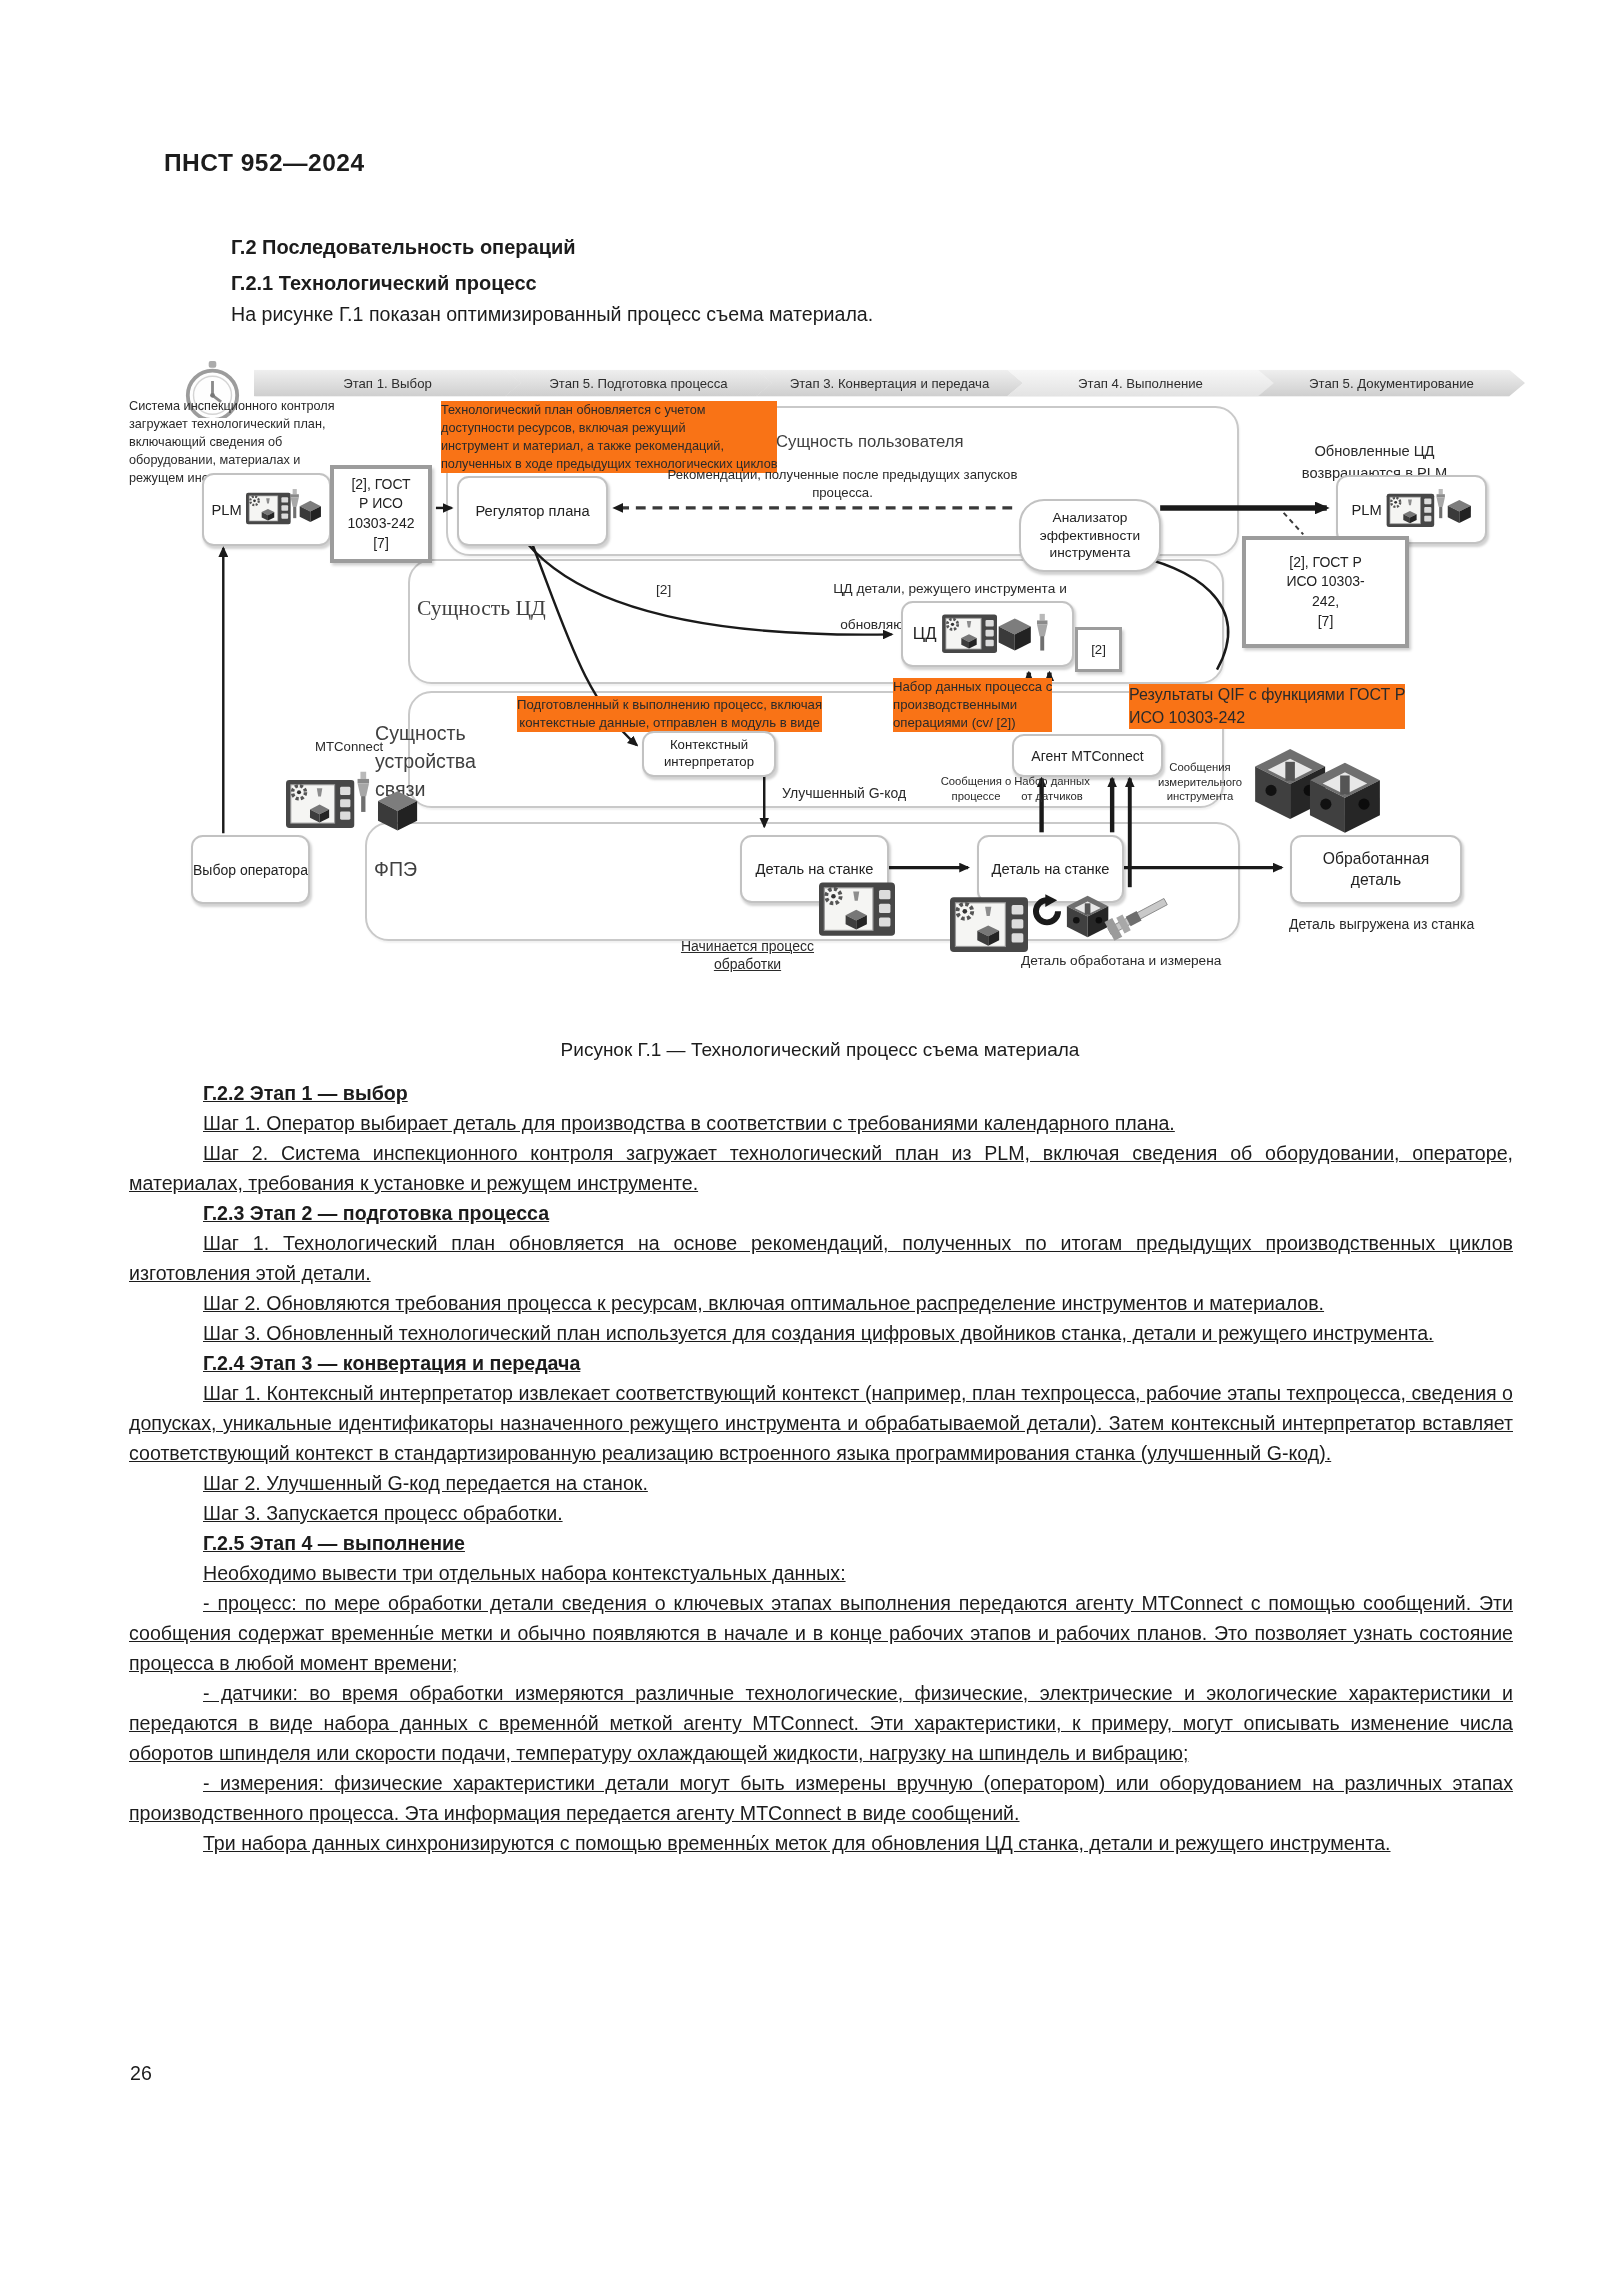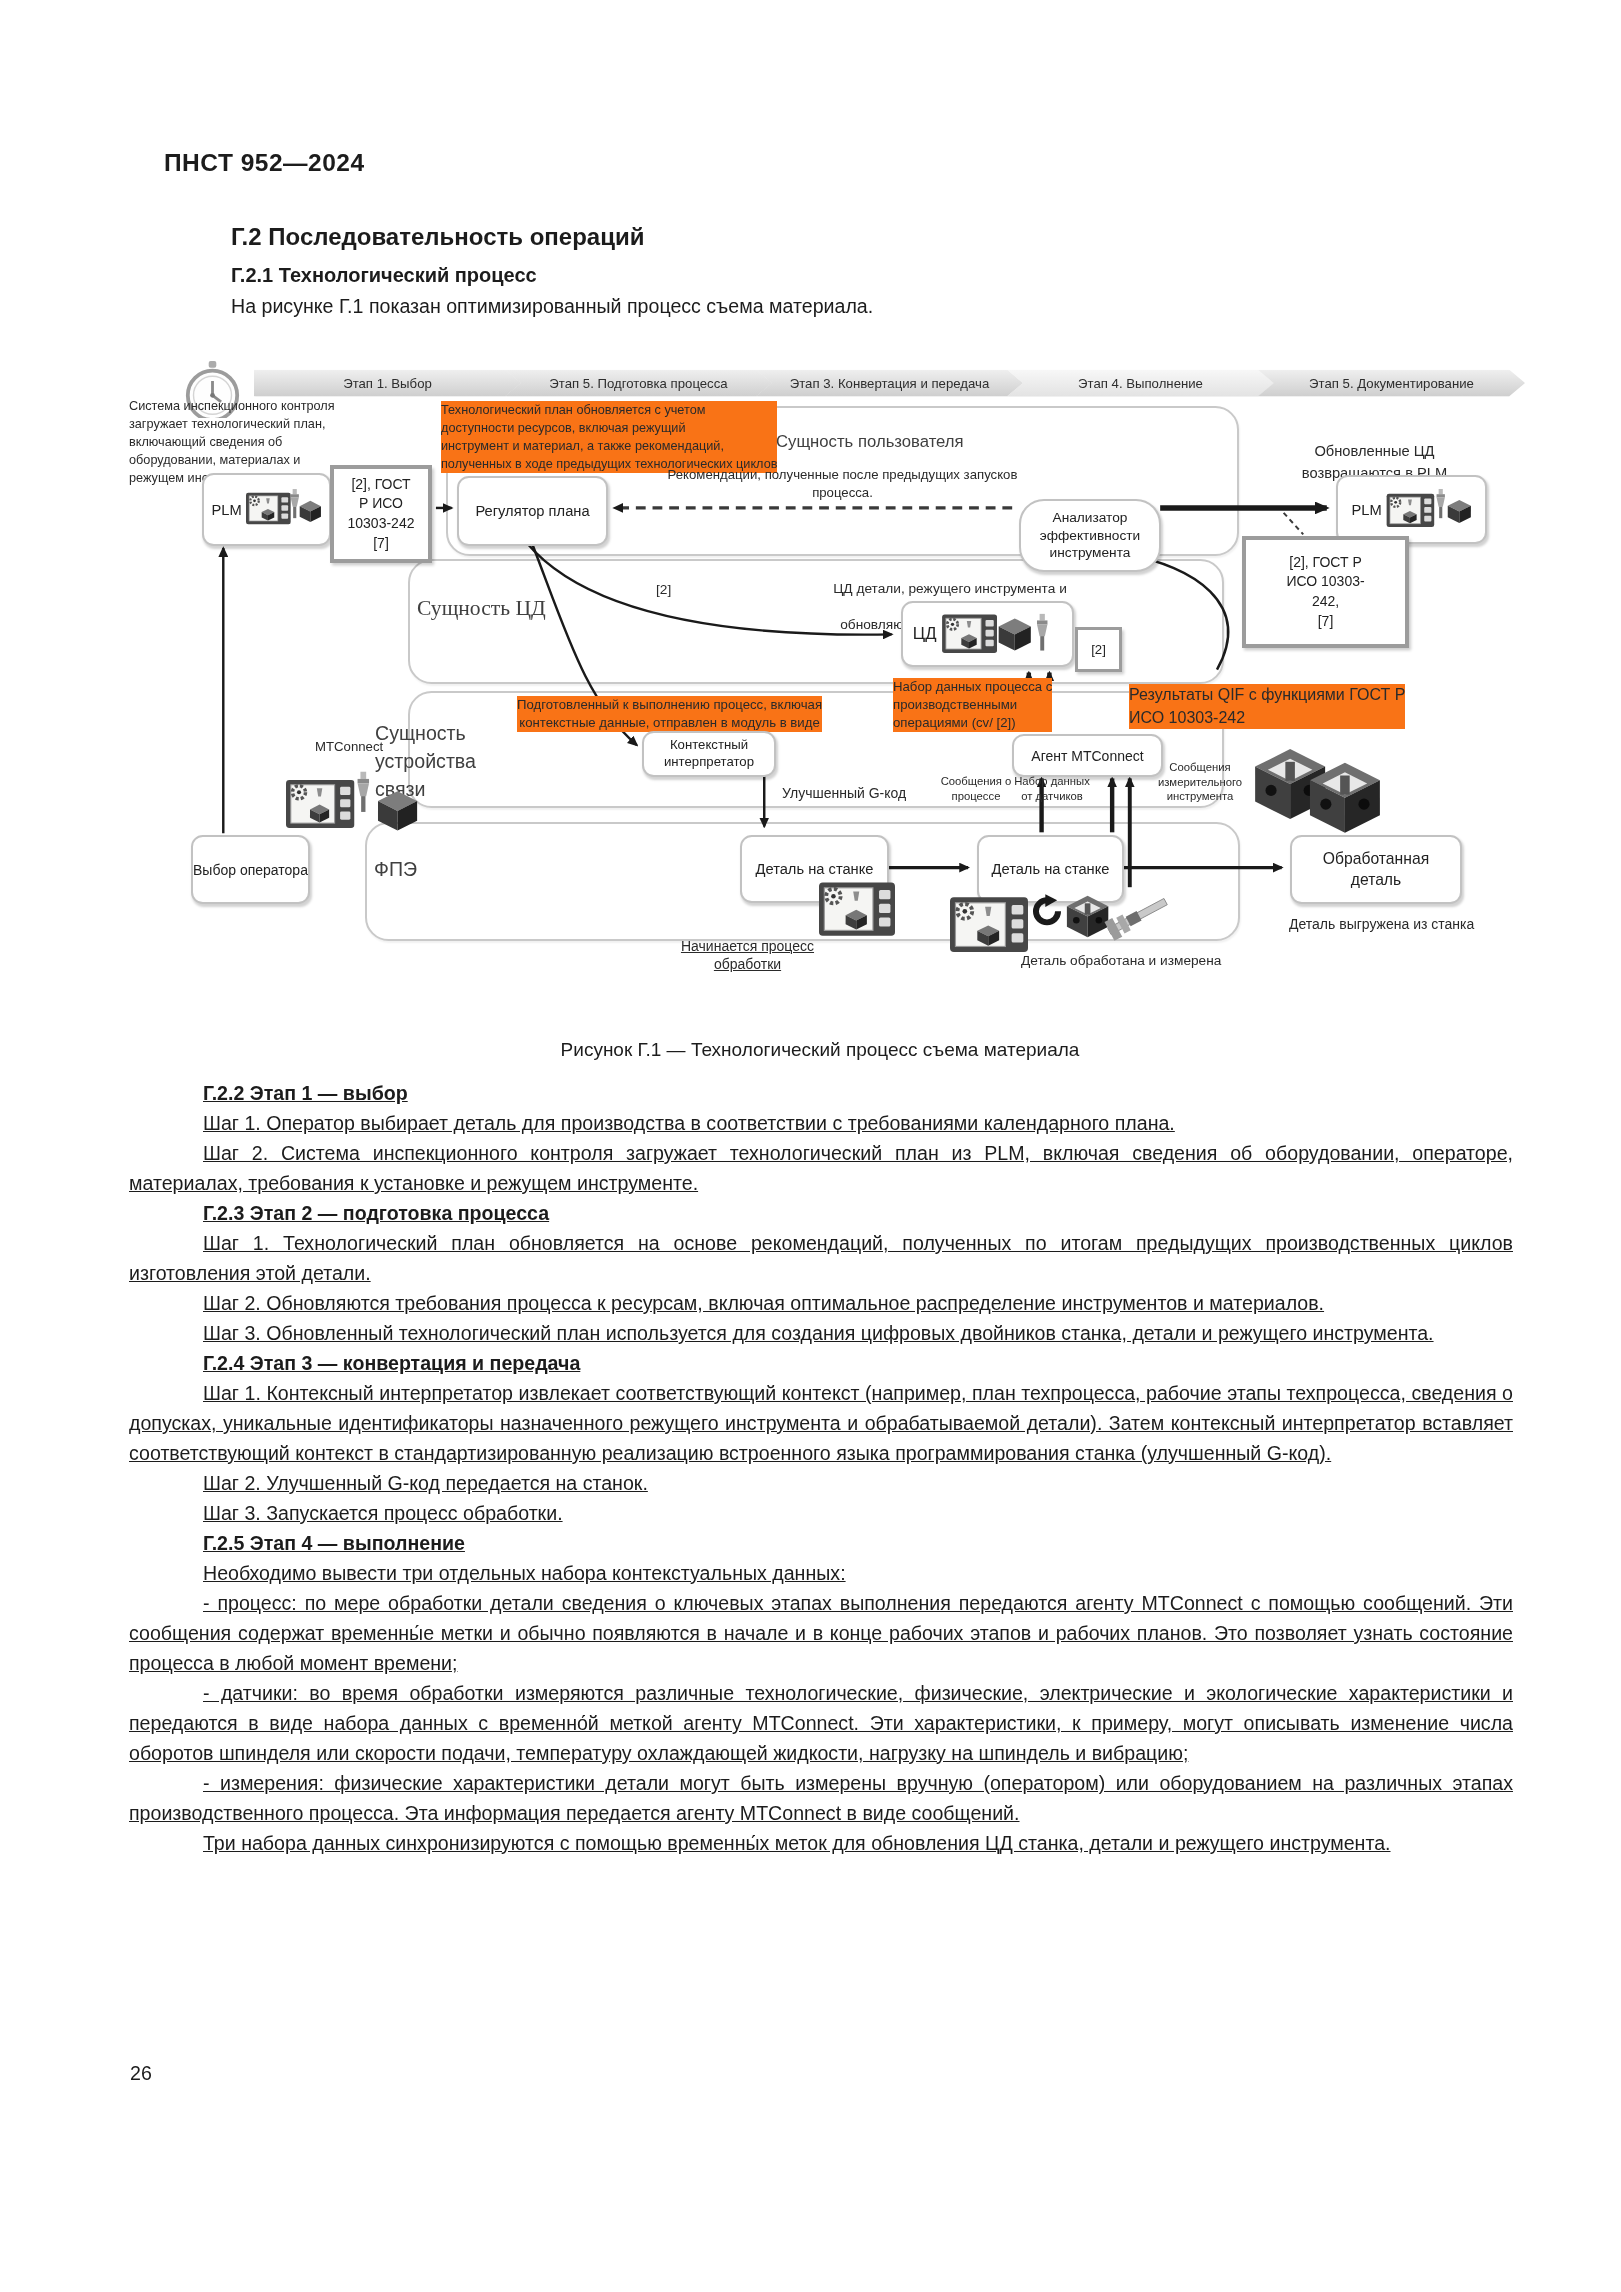--- a/index.html
+++ b/index.html
@@ -3,21 +3,21 @@
 <meta charset="utf-8">
 <style>
   html,body{margin:0;padding:0;background:#ffffff;}
   .page{
     position:relative;width:1621px;height:2293px;background:#fff;
     font-family:"Liberation Sans", sans-serif;color:#1c1c1c;overflow:hidden;padding-left:8px;
   }
   .ml{white-space:pre-line;}
   .doc-header{position:absolute;left:164px;top:149px;font-size:24.5px;font-weight:bold;letter-spacing:0.5px;}
   .headblock{position:absolute;left:231px;top:223px;}
-  .headblock .h1{font-size:24px;font-weight:bold;margin-bottom:12.7px;}
+  .headblock .h1{font-size:20px;font-weight:bold;margin-bottom:12.7px;margin-top:13px;}
   .headblock .h2{font-size:20px;font-weight:bold;margin-bottom:8.8px;}
   .headblock .intro{font-size:19.6px;}
   
   .diagram{position:absolute;left:127px;top:358px;width:1396px;height:686px;font-size:12.7px;}
   .diagram .abs{position:absolute;}
   .lane{position:absolute;border:2px solid #c9c9c9;border-radius:23.5px;background:#fff;box-shadow:1px 2px 2px rgba(0,0,0,.06);z-index:0;}
   .overlay{position:absolute;left:0;top:0;z-index:1;pointer-events:none;}
   .chev{position:absolute;top:11.8px;height:26.5px;width:267px;display:flex;align-items:center;justify-content:center;
     font-size:13.2px;color:#2e2e2e;background:linear-gradient(#efefef,#cfcfcf);
     clip-path:polygon(0 0, calc(100% - 15.7px) 0, 100% 50%, calc(100% - 15.7px) 100%, 0 100%, 15.7px 50%);

